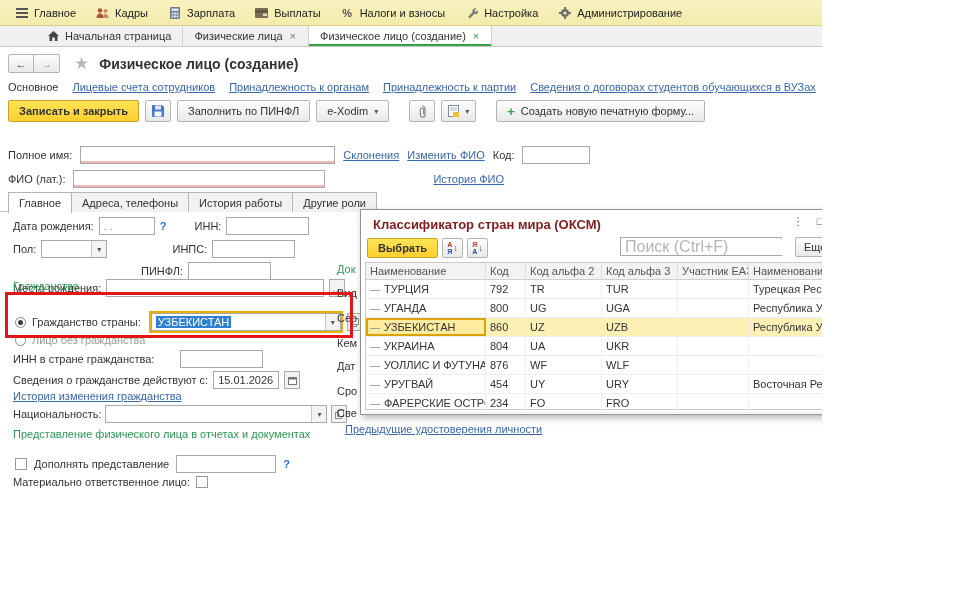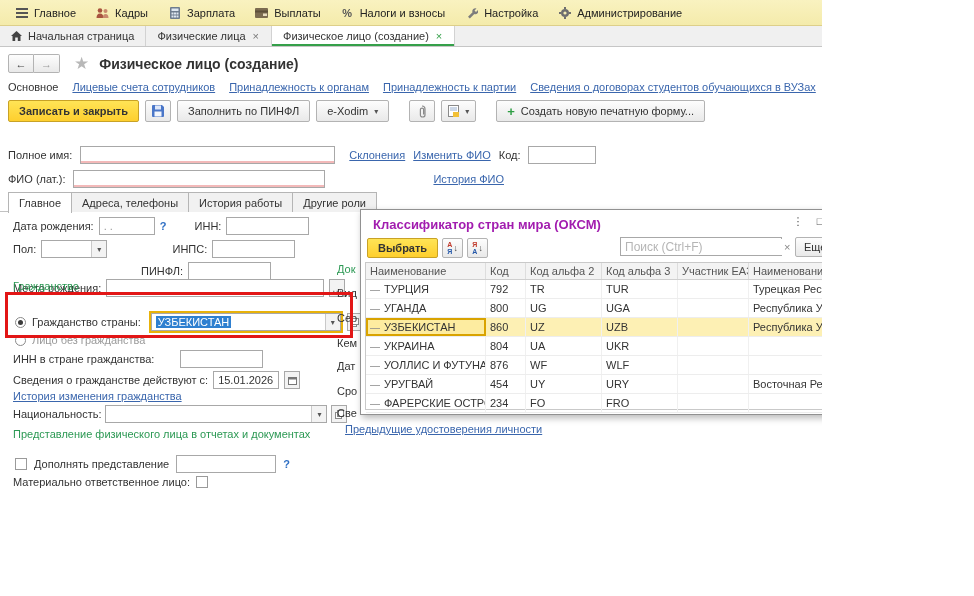--- a/index.html
+++ b/index.html
@@ -8,21 +8,21 @@
 
   
   .menubar { position:absolute; left:0; top:0; width:974px; height:26px;
              background:linear-gradient(#f9f2c0,#f4ebab); border-bottom:1px solid #ddcf8a;
              display:flex; align-items:center; padding-left:6px; gap:2px; }
   .menu-item { display:flex; align-items:center; gap:6px; padding:3px 9px; cursor:pointer; color:#222; }
   .mi { width:13px; height:13px; display:inline-flex; align-items:center; justify-content:center; }
 
   
   .tabbar { position:absolute; left:0; top:26px; width:974px; height:21px; background:#f0f0f0;
-            border-bottom:1px solid #c6c6c6; display:flex; align-items:stretch; }
+            border-bottom:1px solid #c6c6c6; display:flex; align-items:stretch;padding-left:37px; }
   .atab { display:flex; align-items:center; gap:6px; padding:0 11px; border-right:1px solid #d2d2d2;
           background:#f0f0f0; color:#333; cursor:pointer; }
   .atab.active { background:#fff; box-shadow:inset 0 -2px 0 #35a04a; }
   .tclose { color:#777; font-size:11px; padding:0 1px; cursor:pointer; }
   .tclose.green { color:#35a04a; }
 
   
   .btn { height:22px; padding:0 10px; border:1px solid #b3b3b3; border-radius:2px;
          background:linear-gradient(#fdfdfd,#e9e9e9); display:inline-flex; align-items:center;
          gap:6px; font-size:11px; color:#333; cursor:pointer; white-space:nowrap; }
@@ -61,33 +61,33 @@
 
   .covered { position:absolute; left:337px; z-index:1; white-space:nowrap; }
 
   
   .focus-combo { outline:2px solid #e8b20a; }
   .sel-text { background:#2f80d0; color:#fff; padding:0 2px; }
 
   
   .dialog { position:absolute; left:360px; top:209px; width:498px; height:206px; background:#fff;
             border:1px solid #919191; box-shadow:2px 3px 7px rgba(0,0,0,.28); z-index:10; }
-  .dlg-title { position:absolute; left:12px; top:7px; font-size:13px; font-weight:bold; color:#a21caf; }
+  .dlg-title { position:absolute; left:12px; top:7px; font-size:13px; font-weight:bold; color:#7f1d1d; }
   .dlg-ctrl { position:absolute; top:5px; display:flex; gap:8px; right:8px; color:#555; }
   .dlg-ctrl span { cursor:pointer; width:14px; text-align:center; }
   .dlg-toolbar { position:absolute; left:6px; top:26px; right:6px; height:24px; display:flex;
                  align-items:center; gap:4px; }
   .sortbtn { width:21px; height:20px; border:1px solid #b3b3b3; border-radius:2px;
              background:linear-gradient(#fdfdfd,#e9e9e9); display:inline-flex; align-items:center;
              justify-content:center; gap:1px; cursor:pointer; }
   .sletters { display:flex; flex-direction:column; font-size:7px; line-height:7px; font-weight:bold; }
   .sarrow { font-size:9px; color:#444; }
   .searchwrap { position:absolute; left:253px; top:1px; width:162px; height:19px; border:1px solid #a8a8a8;
                 display:flex; align-items:center; }
-  .searchwrap input { flex:1; border:none; outline:none; height:16px; padding:0 4px; font-size:12px;
+  .searchwrap input { flex:1; border:none; outline:none; height:16px; padding:0 4px; font-size:16px;
                 font-family:"Liberation Sans", sans-serif; color:#333; }
   .searchwrap input::placeholder { color:#b5b5b5; }
   .sclear { width:14px; color:#888; text-align:center; cursor:pointer; }
   .dlg-more { position:absolute; left:428px; top:1px; }
   .dlg-help { position:absolute; left:470px; top:1px; width:20px; justify-content:center; padding:0; font-weight:bold; }
 
   .dtable { position:absolute; left:4px; top:52px; width:488px; height:148px; border:1px solid #c9c9c9; }
   .dhead { display:flex; height:17px; background:#f3f3f3; border-bottom:1px solid #cfcfcf; color:#555; }
   .dhead .dc { border-right:1px solid #ddd; padding:2px 4px; overflow:hidden; white-space:nowrap; }
   .drow { display:flex; height:19px; border-bottom:1px solid #ededed; align-items:stretch; cursor:pointer; }
@@ -268,21 +268,21 @@
     <div class="btn">
       <span style="color:#2f9e44;font-weight:bold;font-size:13px;">+</span>
       <span>Создать новую печатную форму...</span>
     </div>
   </div>
 
 
   <div class="row" style="left:8px; top:146px; gap:8px;">
     <span class="lbl">Полное имя:</span>
     <input class="inp req" style="width: 255px;">
-    <span class="lnk" style="margin-left:6px;text-align:right;">Склонения</span>
+    <span class="lnk" style="text-align:right;">Склонения</span>
     <span class="lnk">Изменить ФИО</span>
     <span class="lbl">Код:</span>
     <input class="inp" style="width: 68px;">
   </div>
 
   <div class="row" style="left:8px; top:170px; gap:8px;">
     <span class="lbl">ФИО (лат.):</span>
     <input class="inp req" style="width: 252px;">
     <span class="lnk" style="margin-left:100px;">История ФИО</span>
   </div>

